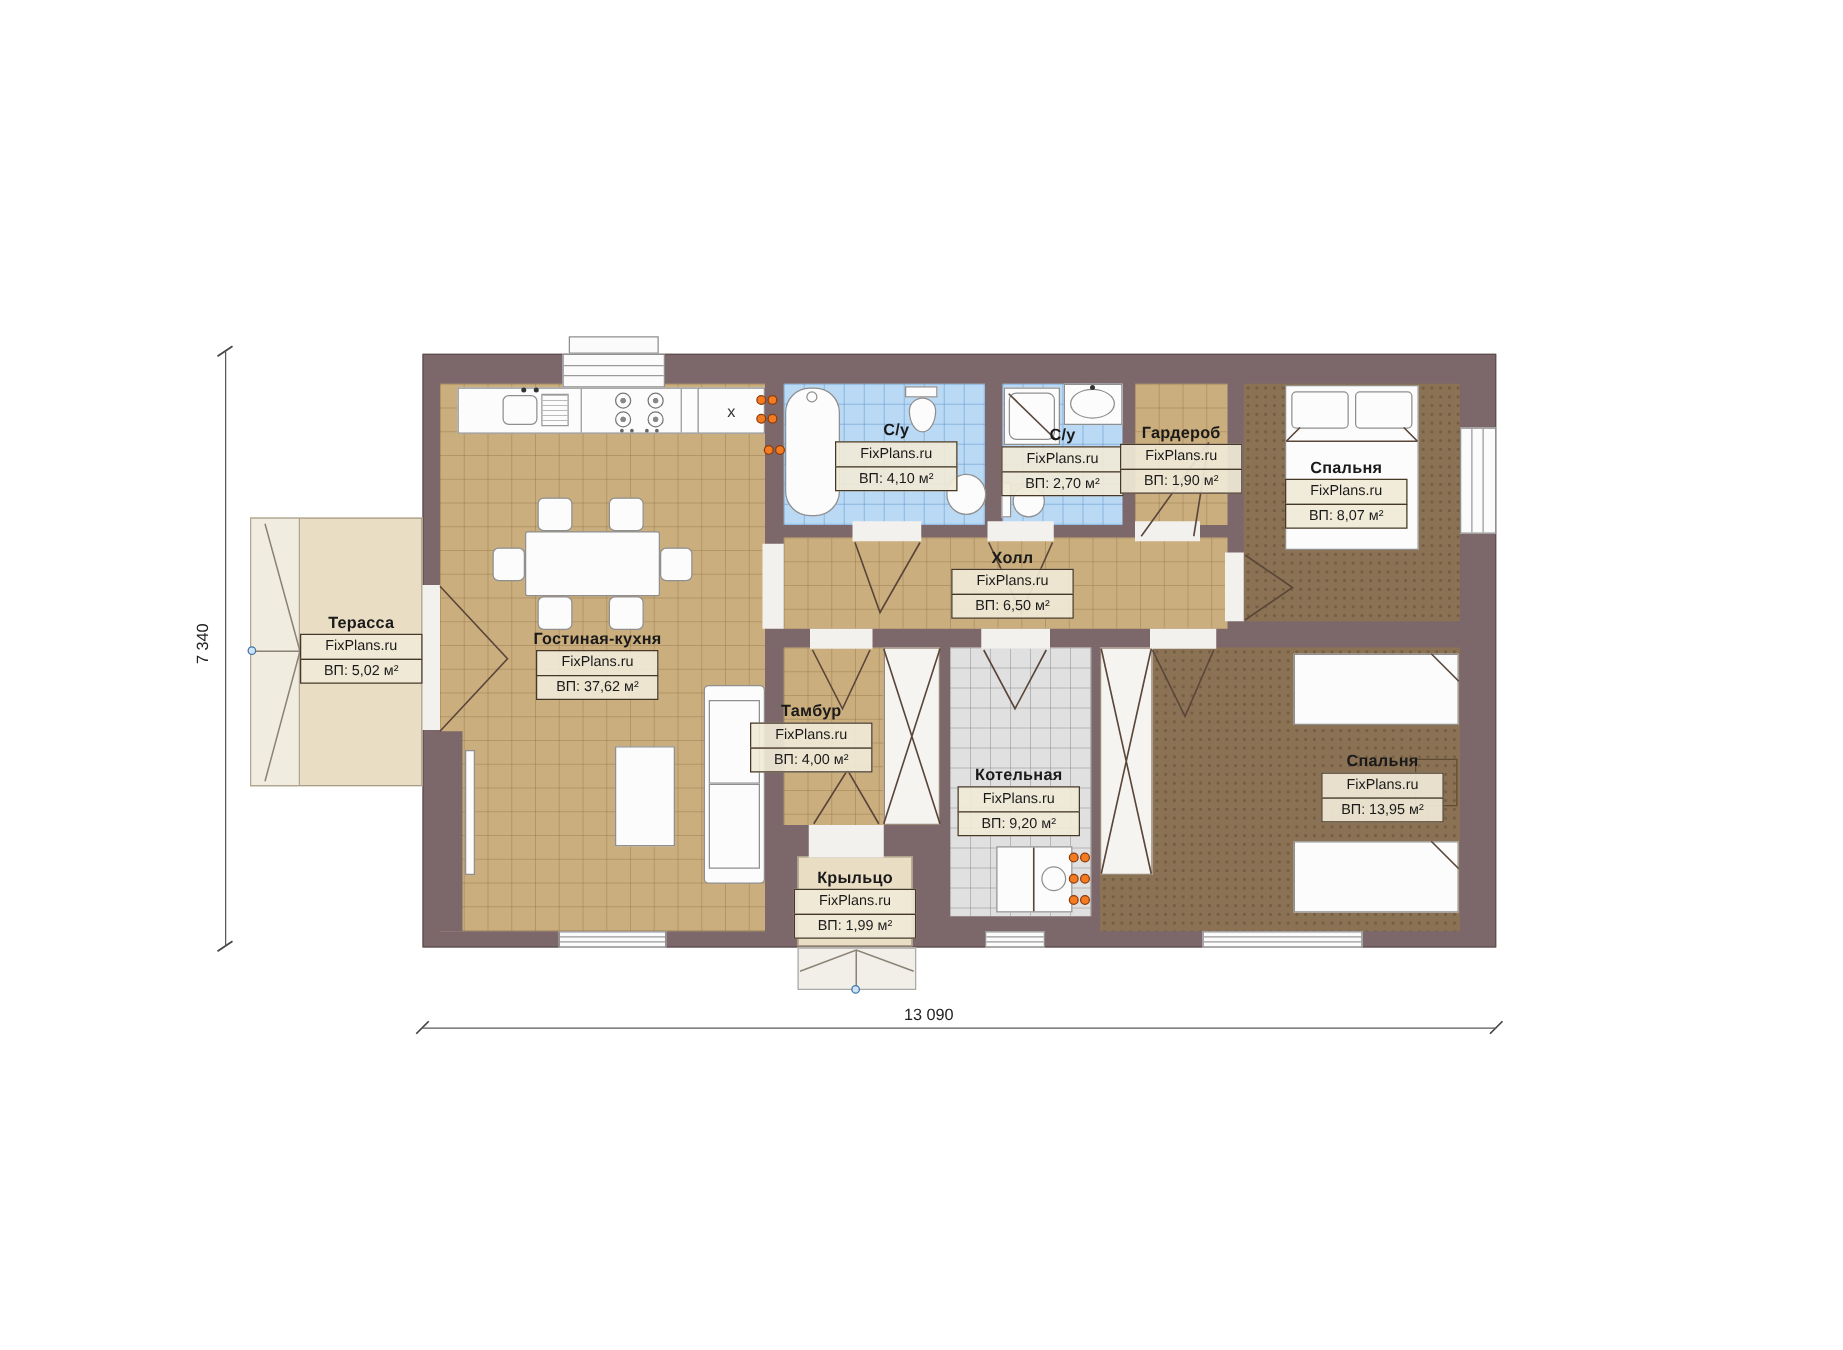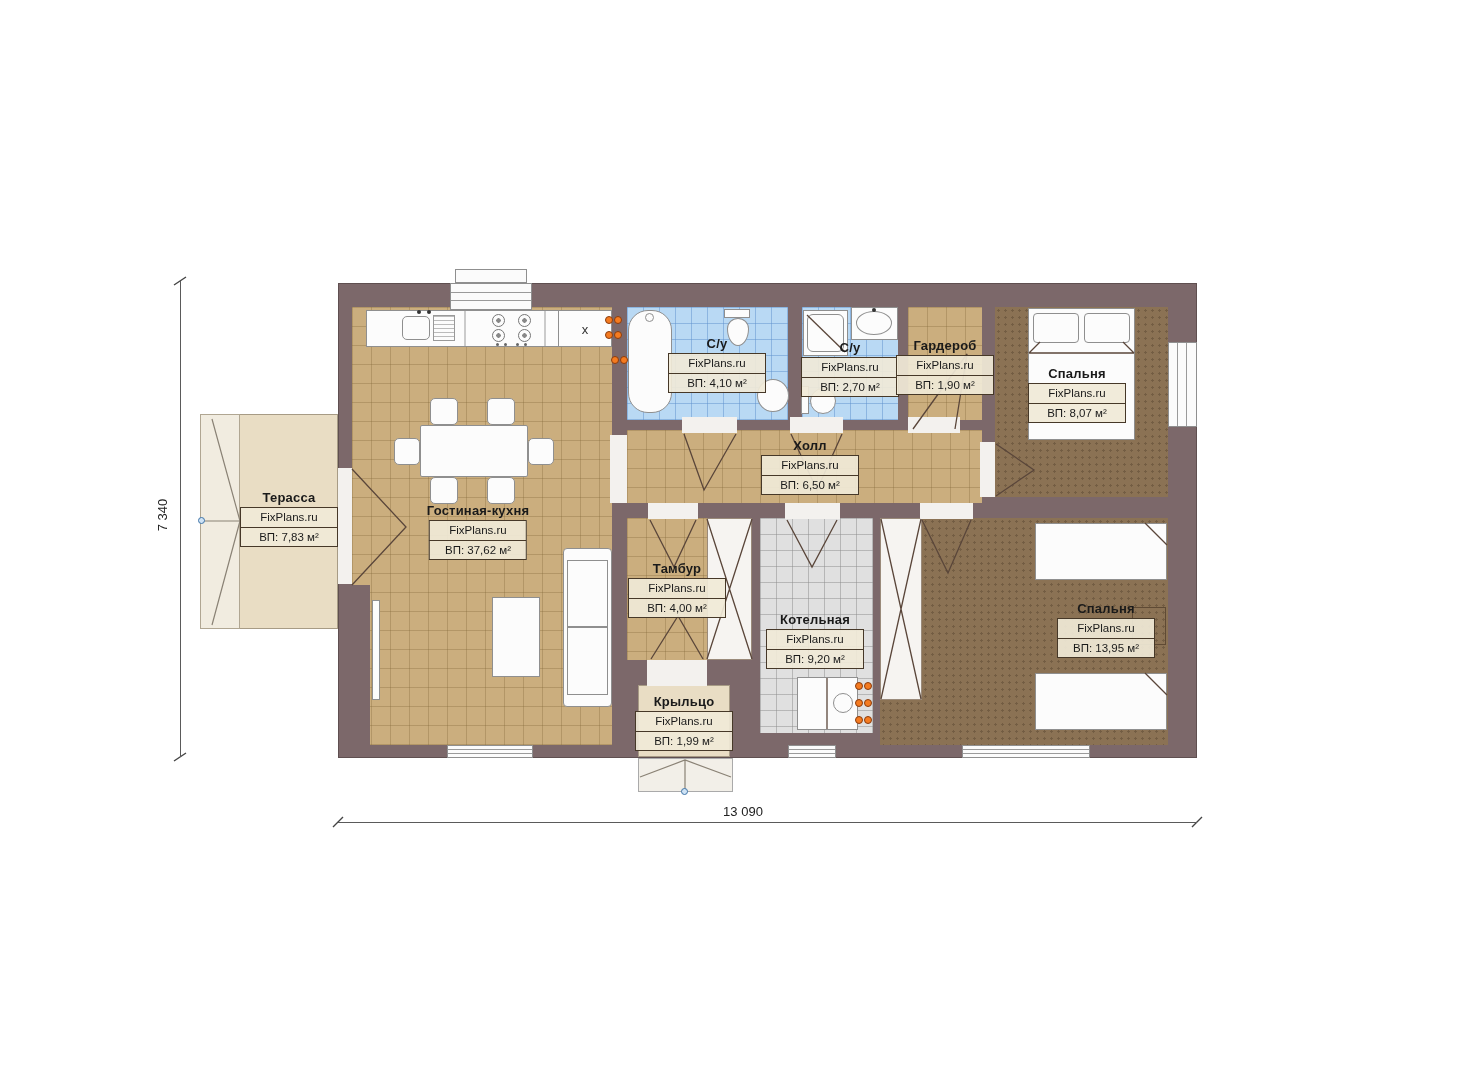--- a/index.html
+++ b/index.html
@@ -215,21 +215,21 @@
     <g stroke="#444" stroke-width="1.4" fill="none">
       <path d="M174,285 L186,277 M174,761 L186,753"></path>
       <path d="M333,827 L343,817 M1192,827 L1202,817"></path>
     </g>
   </svg>
 
   <div class="rlabel" style="left:289px;top:490px;">
     <div class="rname">Терасса</div>
     <div class="lstack">
       <div class="lbox">FixPlans.ru</div>
-      <div class="lbox">ВП: 7,83 м²</div>
+      <div class="lbox">ВП: 5,02 м²</div>
     </div>
   </div>
 
   <div class="rlabel" style="left:478px;top:503px;align-items:center;">
     <div class="rname">Гостиная-кухня</div>
     <div class="lstack">
       <div class="lbox">FixPlans.ru</div>
       <div class="lbox">ВП: 37,62 м²</div>
     </div>
   </div>
@@ -267,21 +267,21 @@
   </div>
 
   <div class="rlabel" style="left:810px;top:438px;justify-content:flex-end;">
     <div class="rname">Холл</div>
     <div class="lstack">
       <div class="lbox">FixPlans.ru</div>
       <div class="lbox">ВП: 6,50 м²</div>
     </div>
   </div>
 
-  <div class="rlabel" style="left:677px;top:561px;">
+  <div class="rlabel" style="left:649px;top:561px;">
     <div class="rname">Тамбур</div>
     <div class="lstack">
       <div class="lbox">FixPlans.ru</div>
       <div class="lbox">ВП: 4,00 м²</div>
     </div>
   </div>
 
   <div class="rlabel" style="left:815px;top:612px;">
     <div class="rname">Котельная</div>
     <div class="lstack">

